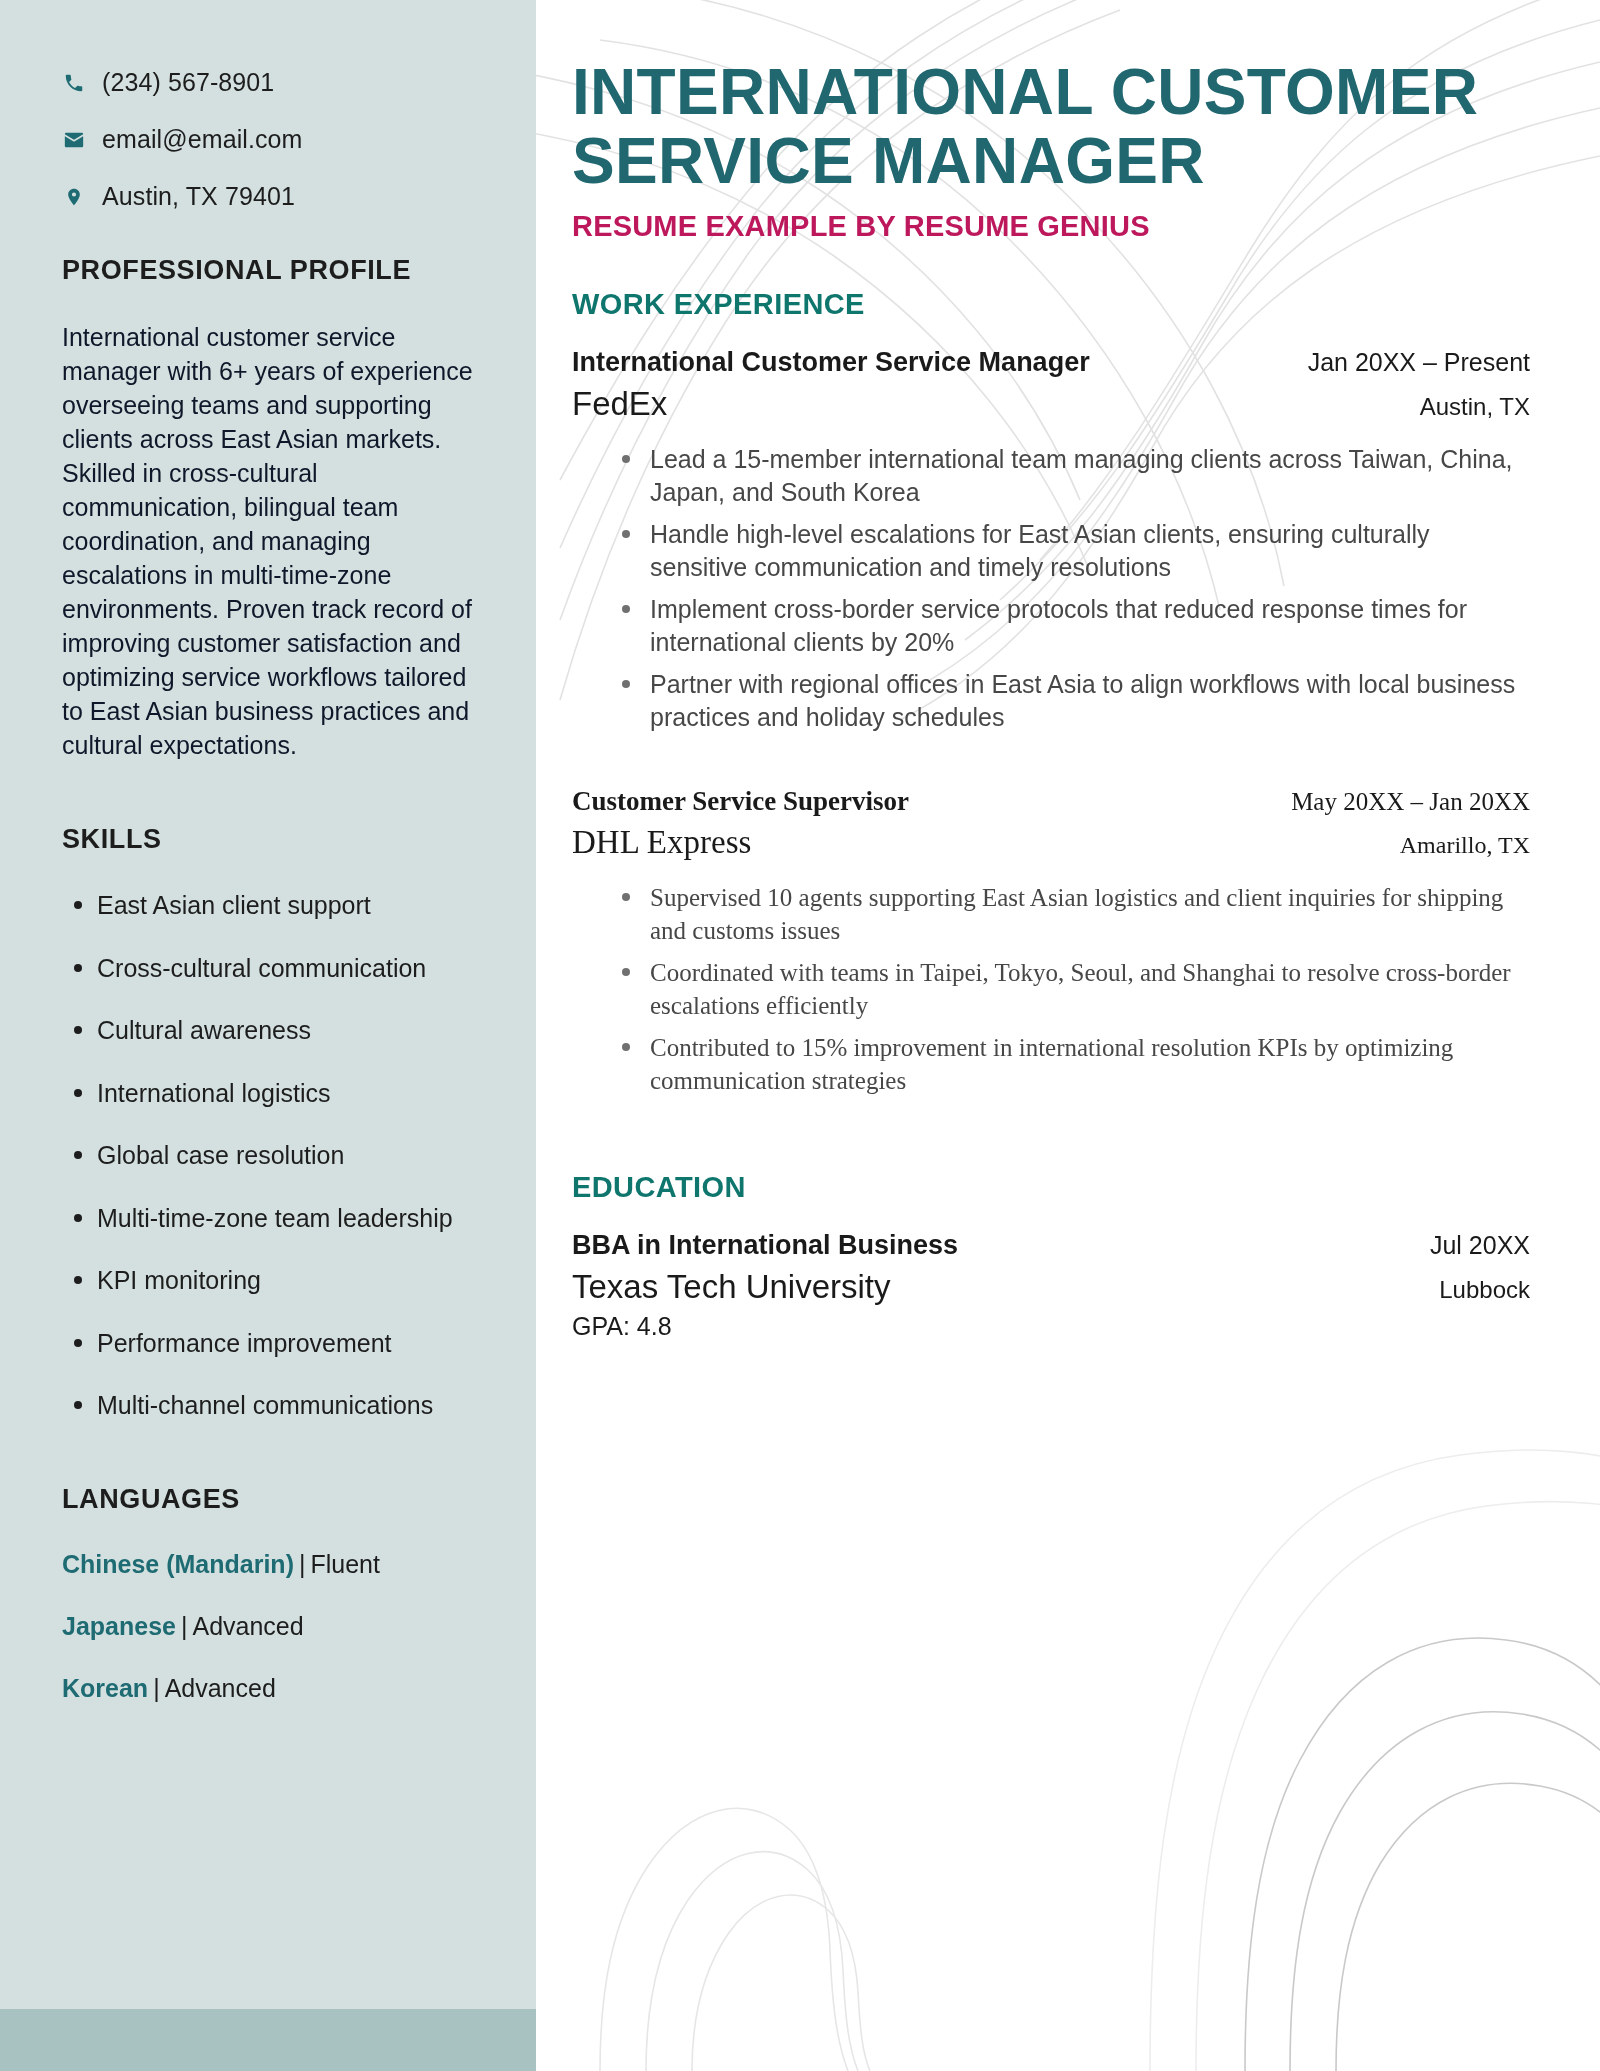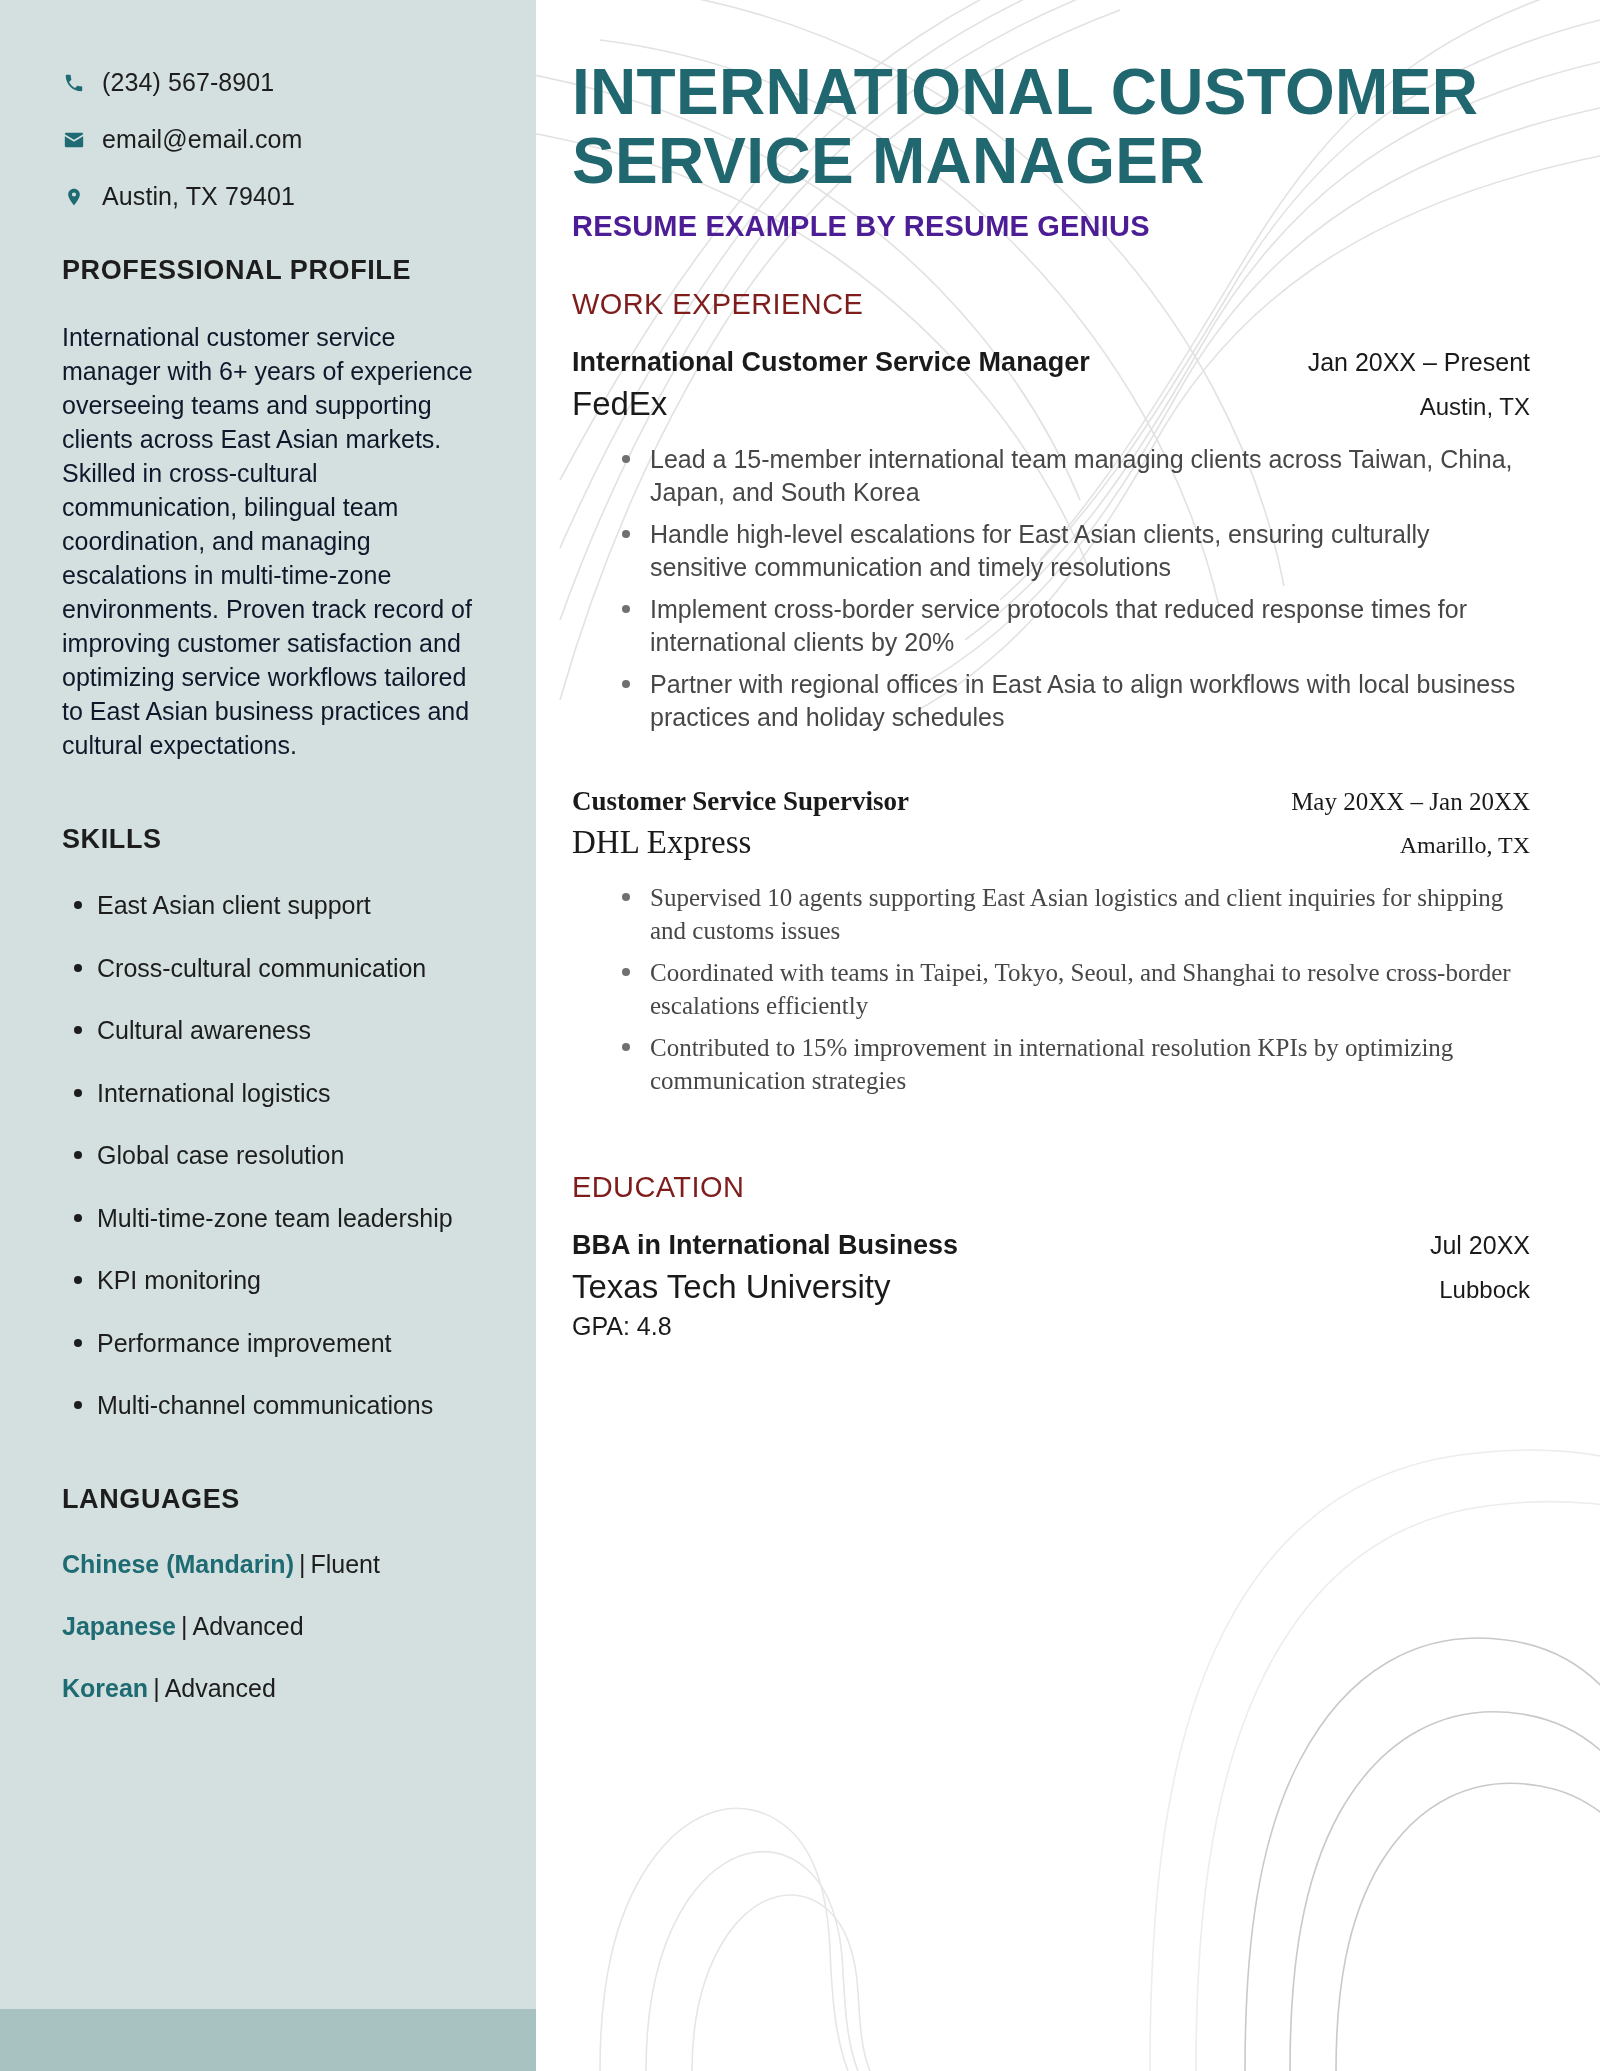--- a/index.html
+++ b/index.html
@@ -75,27 +75,27 @@
     width:1064px; height:2071px;
     z-index:1;
     padding:58px 70px 0 36px;
   }
 
   .name-title {
     font-size:64px; line-height:1.08; font-weight:bold;
     color:#21676f; letter-spacing:.3px; text-transform:uppercase;
   }
   .subtitle {
-    font-size:29px; font-weight:bold; color:#4c1d95;
+    font-size:29px; font-weight:bold; color:#be185d;
     letter-spacing:.2px; margin-top:14px; text-transform:uppercase;
     font-stretch:condensed;
   }
 
   .sec-h {
-    font-size:29px; font-weight:normal; color:#7f1d1d;
+    font-size:29px; font-weight:bold; color:#0f766e;
     letter-spacing:.4px; text-transform:uppercase;
     margin:45px 0 26px 0;
   }
   .sec-h.edu { margin-top:74px; }
 
   .job { margin-bottom:10px; }
   .job + .job { margin-top:52px;font-family:Liberation Serif, serif; }
   .job-line { display:flex; justify-content:space-between; align-items:baseline; }
   .job-title { font-size:27px; font-weight:bold; color:#1a1a1a; }
   .job-date  { font-size:25px; color:#1a1a1a; white-space:nowrap; }

